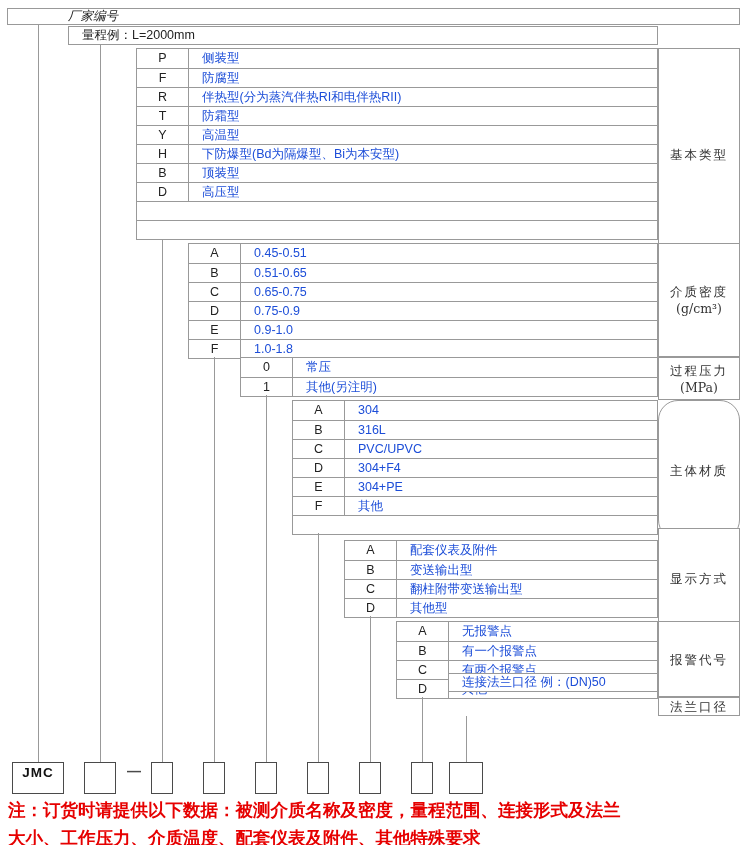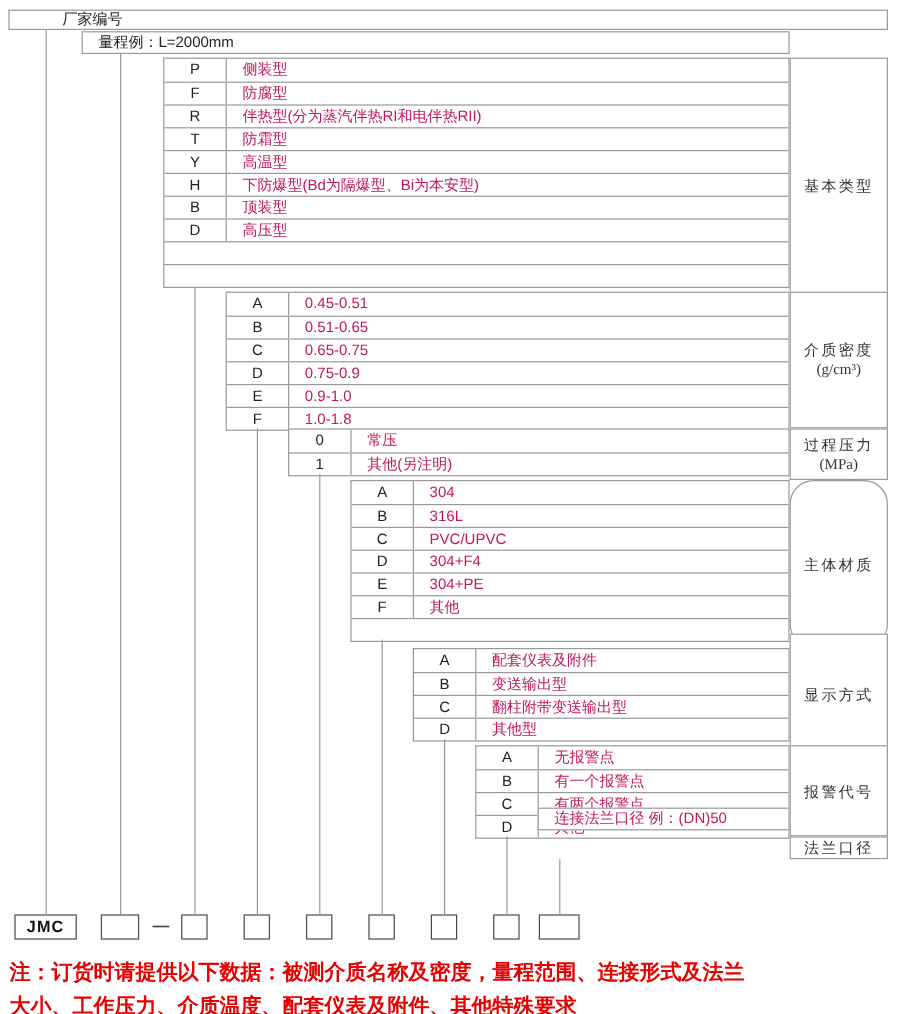--- a/index.html
+++ b/index.html
@@ -11,48 +11,48 @@
     font-size: 12.5px; color: #222; line-height: 15px;
   }
 
   .block { position: absolute; border: 1px solid #999; background: #fff; }
   .trow { display: flex; height: 19px; border-top: 1px solid #999; }
   .trow:first-child { border-top: none; }
   .tcode {
     width: 52px; border-right: 1px solid #999; text-align: center;
     line-height: 18px; font-size: 12.5px; color: #222; flex: 0 0 52px;
   }
-  .tdesc { flex: 1; padding-left: 13px; line-height: 18px; font-size: 12.5px; color: #be185d; white-space: nowrap; overflow: hidden; }
+  .tdesc { flex: 1; padding-left: 13px; line-height: 18px; font-size: 12.5px; color: #1d4ed8; white-space: nowrap; overflow: hidden; }
   .trow.empty { }
 
   .cat {
     position: absolute; left: 658px; width: 82px; border: 1px solid #999; background: #fff;
     display: flex; flex-direction: column; align-items: center; justify-content: center;
     font-family: "DejaVu Serif", serif; font-size: 12.5px; letter-spacing: 2px; color: #333;
     text-align: center; line-height: 17px;
   }
-  .cat .sub { letter-spacing: 0; font-family: Liberation Serif, serif; }
+  .cat .sub { letter-spacing: 0; }
 
   .vline { position: absolute; width: 1px; background: #999; }
 
-  .cbox { position: absolute; top: 762px; height: 21px; border: 1px solid #4a4a4a; background: #fff; }
+  .cbox { position: absolute; top: 762px; height: 32px; border: 1px solid #4a4a4a; background: #fff; }
   .jmc {
     font-weight: bold; font-size: 13.5px; color: #111; text-align: center;
     line-height: 19px; letter-spacing: 1px;
   }
   .dash { position: absolute; top: 762px; height: 21px; color: #4a4a4a; font-weight: bold; text-align: center; line-height: 19px; font-size: 14px; }
 
   .note { position: absolute; left: 8px; top: 796px; width: 740px; font-weight: bold; font-size: 17.5px; line-height: 28px; }
 </style>
 </head>
 <body>
 
 <div id="screen">
 
-  <div class="toprow" style="left:7px; top:8px; width:733px; height:17px; padding-left:44px;">
+  <div class="toprow" style="left:7px; top:8px; width:733px; height:17px; padding-left:60px;font-style:italic;">
     <span>厂家编号</span>
   </div>
 
   <div class="toprow" style="left:68px; top:26px; width:590px; height:19px; padding-left:13px; line-height:17px;">
     <span>量程例：L=2000mm</span>
   </div>
 
   <div class="block" style="left:136px; top:48px; width:522px;">
       <div class="trow">
         <div class="tcode">P</div>

